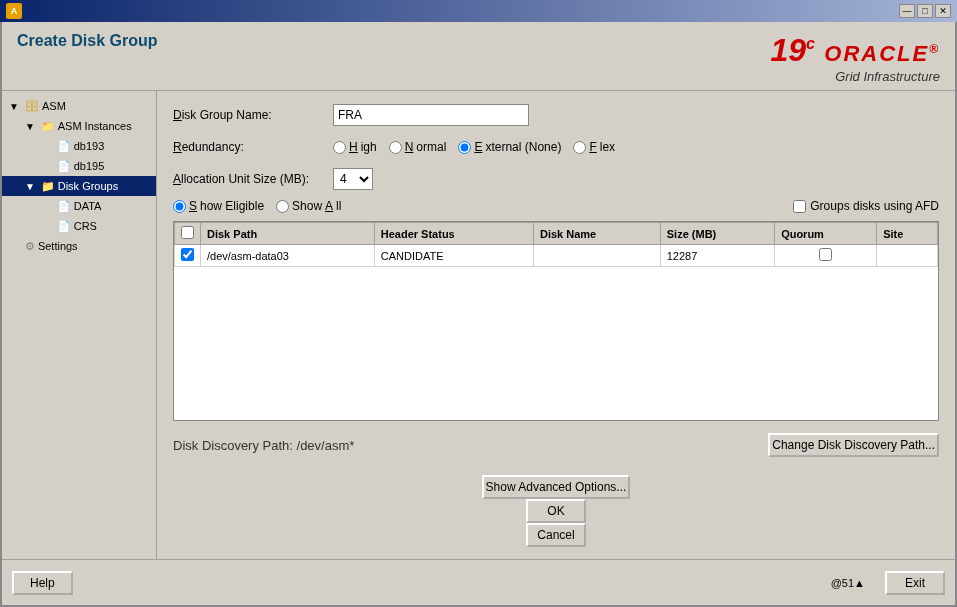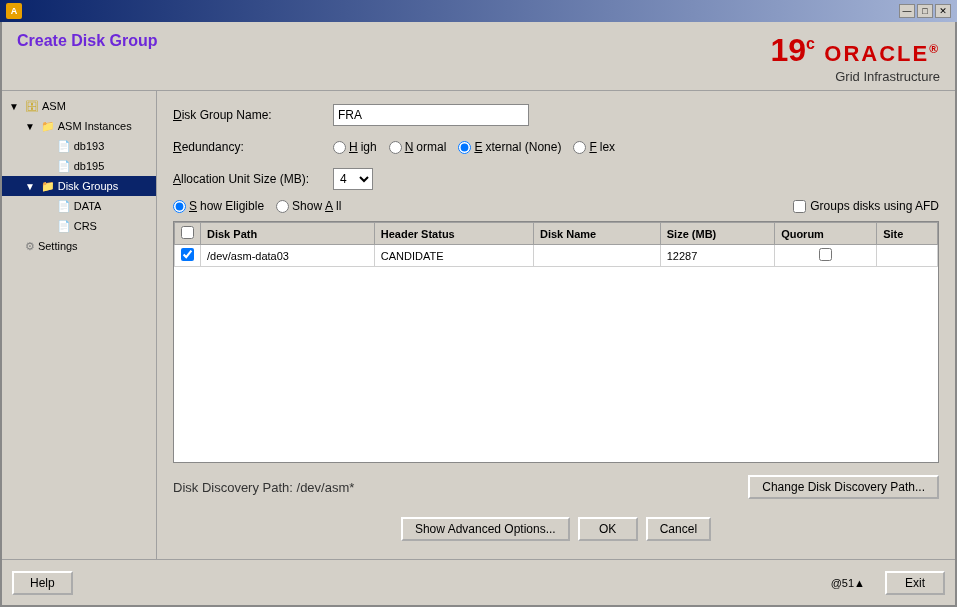--- a/index.html
+++ b/index.html
@@ -71,24 +71,25 @@
       background: #d4d0c8;
       padding: 10px 15px 6px 15px;
       display: flex;
       justify-content: space-between;
       align-items: flex-start;
       border-bottom: 1px solid #a0a0a0;
     }
     .page-title {
       font-size: 16px;
       font-weight: bold;
-      color: #6d28d9;
+      color: #0c4a6e;
     }
     .oracle-logo {
       text-align: right;
+      font-style: italic;
     }
 
     
     .content-area {
       display: flex;
       flex: 1;
       overflow: hidden;
     }
 
     
@@ -246,27 +247,27 @@
       font-size: 13px;
       color: #333;
       text-align: right;
     }
 
     
     .buttons-row {
       display: flex;
       align-items: center;
       justify-content: center;
-      gap: 8px;
       padding: 6px 0;
+      flex-direction: column;
     }
     .btn {
       background: #d4d0c8;
       border: 2px outset #ffffff;
-      padding: 3px 12px;
+      padding: 3px 2px;
       font-size: 12px;
       cursor: pointer;
       min-width: 60px;
       text-align: center;
     }
 
     
     .bottom-bar {
       display: flex;
       align-items: center;

